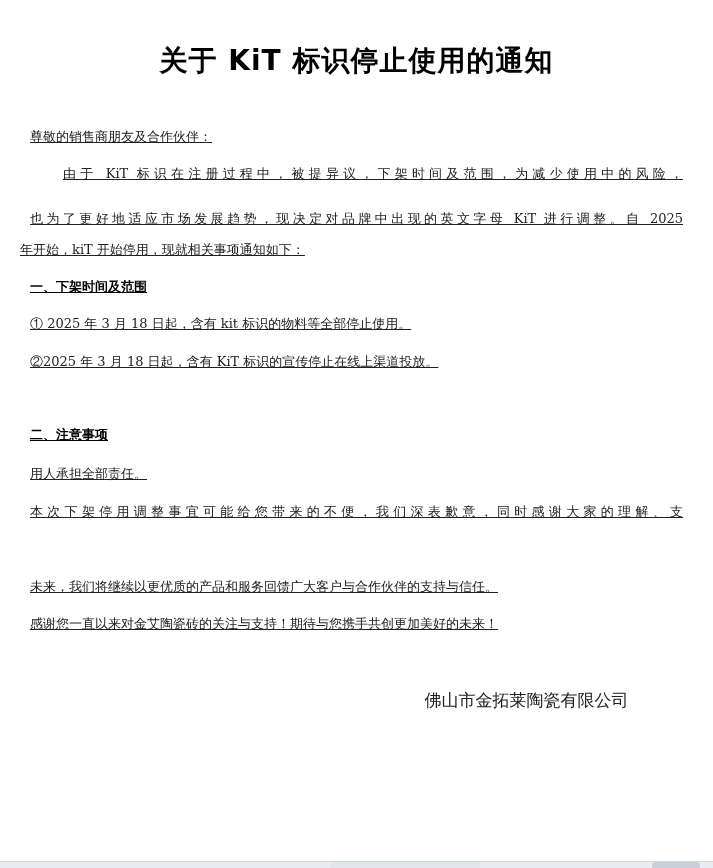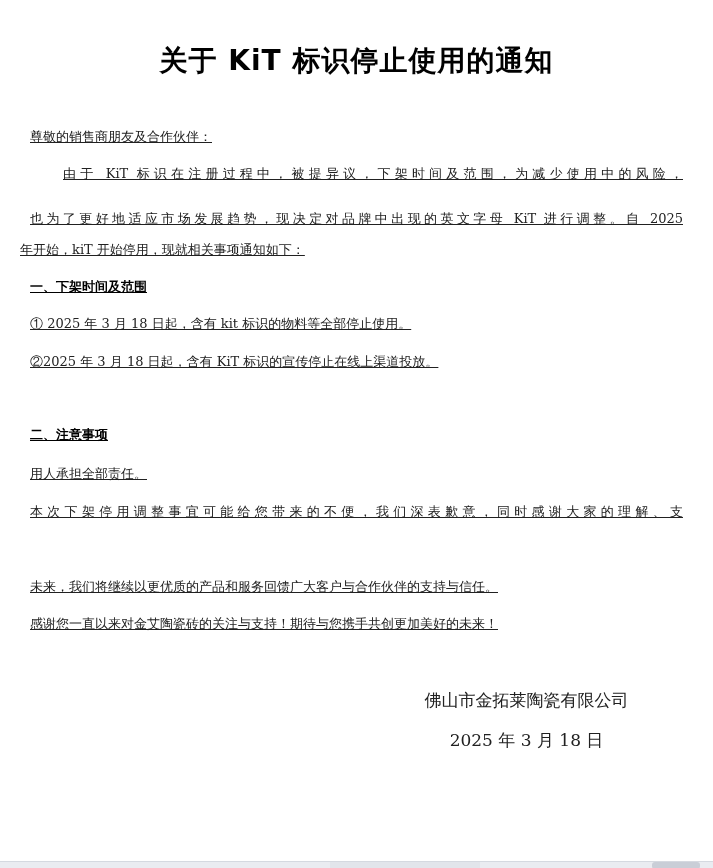--- a/index.html
+++ b/index.html
@@ -117,22 +117,19 @@
 
 
   <div class="t-line" style="top:578px; left:30px;">未来，我们将继续以更优质的产品和服务回馈广大客户与合作伙伴的支持与信任。</div>
 
   <div class="t-line" style="top:615px; left:30px;">感谢您一直以来对金艾陶瓷砖的关注与支持！期待与您携手共创更加美好的未来！</div>
 
   <div class="sig-block" style="top:689px;">
     <span class="sig-line">佛山市金拓莱陶瓷有限公司</span>
   </div>
 
-  <div class="sig-block" style="top:729px;">
-    <span class="sig-line">2025 年 3 月 18 日</span>
-  </div>
 
   <div class="hscrollbar">
     <div class="thumb-faint"></div>
     <div class="thumb"></div>
   </div>
 
 </div>
 
 </body></html>

